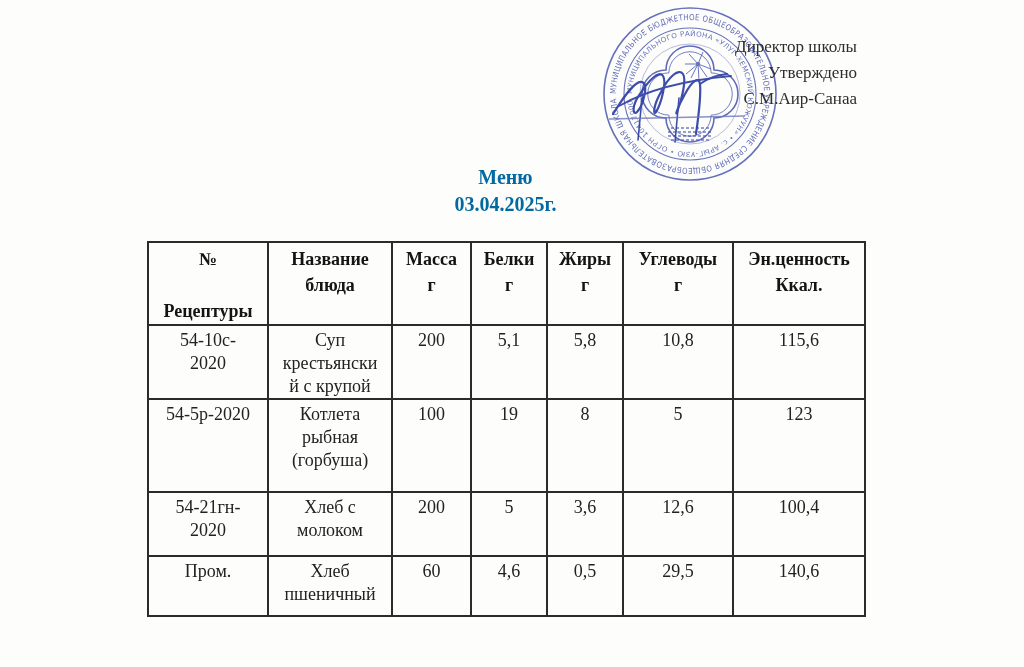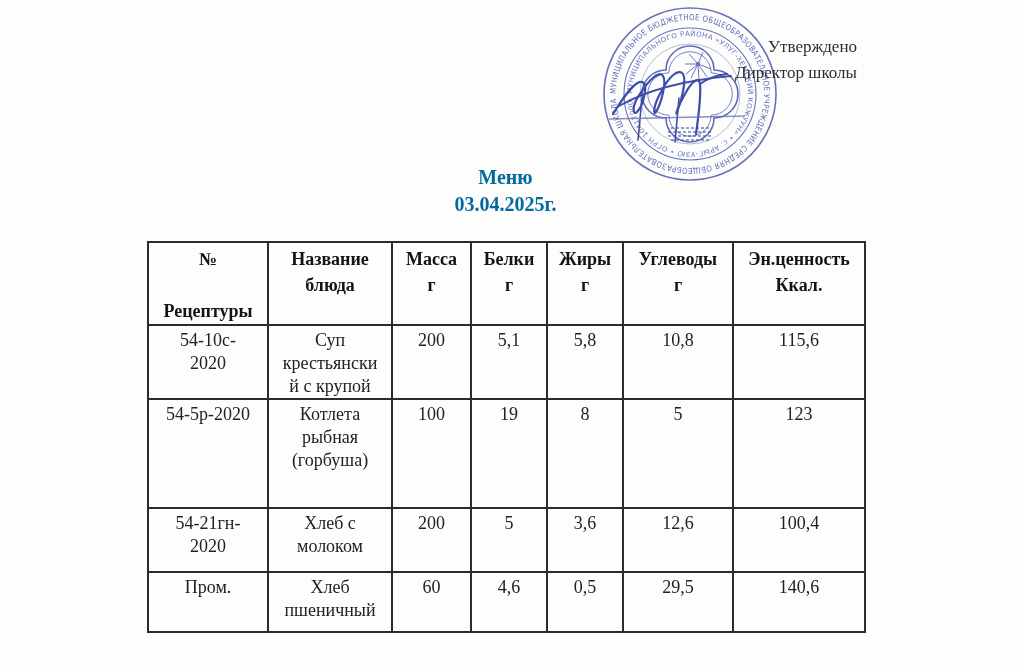--- a/index.html
+++ b/index.html
@@ -59,32 +59,33 @@
     color:#141414;
   }
   .menu-table td{
     line-height:23px;
     font-weight:normal;
     color:#222;
   }
   tr.h-head{height:81px;}
   tr.h-r1{height:66px;}
   tr.h-r2{height:48px;}
-  tr.h-r3{height:109px;}
+  tr.h-r3{height:93px;}
   tr.h-r4{height:64px;}
   tr.h-r5{height:60px;}
 </style>
 </head>
 <body>
 
 <div class="page">
 
   <div class="approval">
+    <div>Директор школы</div>
     <div>Утверждено</div>
-    <div>Директор школы</div>
+    <div>С.М.Аир-Санаа</div>
   </div>
 
   <svg class="stamp-svg" viewBox="0 0 192 186" xmlns="http://www.w3.org/2000/svg">
     <defs>
       <path id="ringO" d="M 21 92 A 74 74 0 1 1 169 92 A 74 74 0 1 1 21 92"></path>
       <path id="ringI" d="M 37 92 A 58 58 0 1 1 153 92 A 58 58 0 1 1 37 92"></path>
     </defs>
     <g stroke="#4553ad" fill="none" opacity="0.82">
       <circle cx="95" cy="92" r="86" stroke-width="1.6"></circle>
       <circle cx="95" cy="92" r="66" stroke-width="1.1"></circle>

